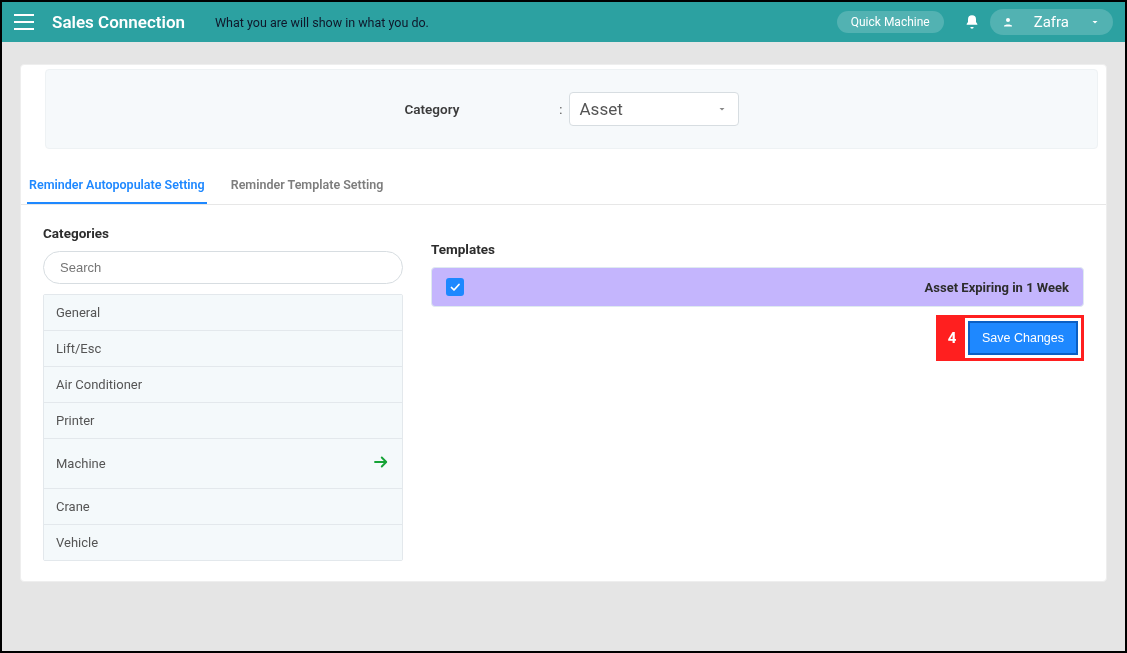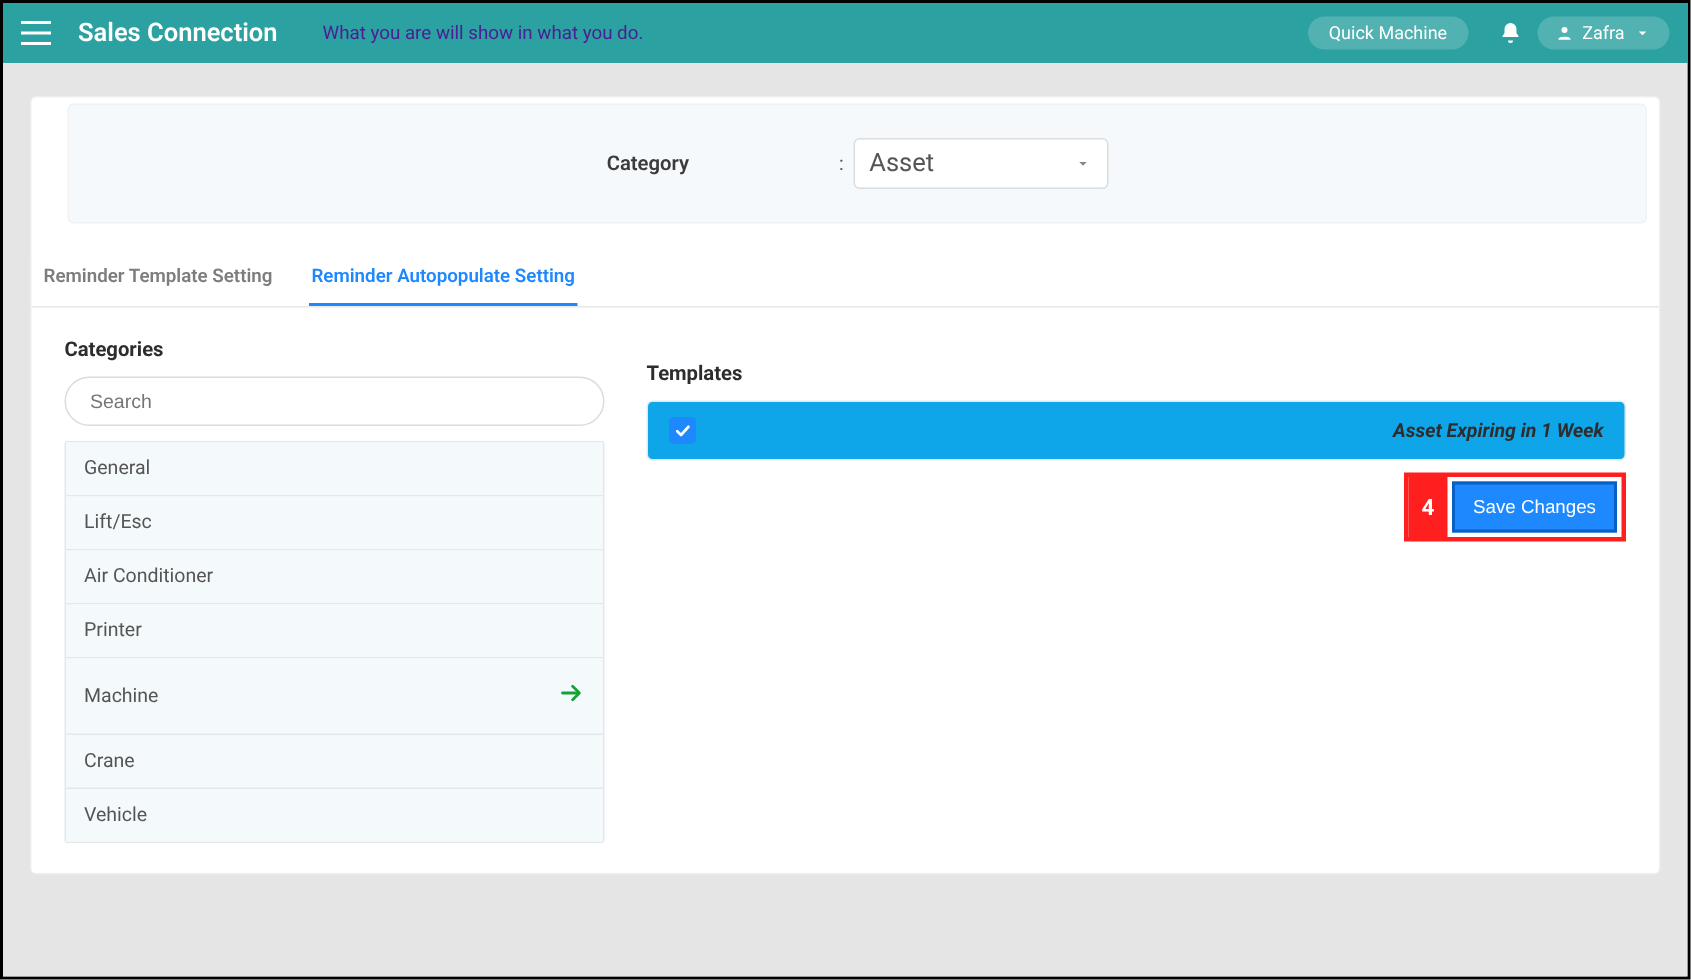--- a/index.html
+++ b/index.html
@@ -1,45 +1,45 @@
 <!DOCTYPE html>
 <html><head>
 <meta charset="utf-8">
 <style>
   * { box-sizing: border-box; margin: 0; padding: 0; }
   body { font-family: -apple-system, BlinkMacSystemFont, "Segoe UI", Roboto, Arial, sans-serif; background: #fff; width: 1127px; height: 653px; overflow: hidden; border: 2px solid #000; }
   .topbar { background: #2ca1a1; height: 40px; display: flex; align-items: center; padding: 0 12px; color: #fff; }
   .hamburger { width: 20px; height: 16px; display: flex; flex-direction: column; justify-content: space-between; cursor: pointer; margin-right: 18px; }
   .hamburger span { display:block; height:2px; background:#fff; width:100%; }
   .brand { font-weight:600; font-size:17px; margin-right: 30px; }
-  .tagline { font-size:12.5px; color:#4c1d95; flex:1; }
+  .tagline { font-size:12.5px; color:#0f172a; flex:1; }
   .quick-access { background: rgba(255,255,255,0.18); border-radius: 14px; padding: 4px 14px; font-size:12px; cursor:pointer; margin-right: 10px; }
   .bell { width:16px; height:16px; margin: 0 10px; cursor:pointer; }
-  .user-pill { background: rgba(255,255,255,0.18); border-radius: 14px; padding: 4px 12px; font-size:12px; cursor:pointer; display:flex; align-items:center; gap:6px; }
+  .user-pill { background: rgba(255,255,255,0.18); border-radius: 14px; padding: 4px 12px; font-size:15px; cursor:pointer; display:flex; align-items:center; gap:20px; }
   .user-pill svg { width:12px; height:12px; }
   .page-body { background:#e5e5e5; height: calc(100% - 40px); padding: 22px 18px 0 18px; }
   .card { background:#fff; border-radius:4px; border:1px solid #eee; }
   .filter-bar { background:#f6f9fb; border:1px solid #eef2f4; border-radius:4px; padding: 22px 0; display:flex; align-items:center; justify-content:center; gap: 100px; margin: 0 4px;}
   .filter-label { font-weight:600; font-size:13.5px; color:#3b3b3b; }
   .filter-select-wrap { display:flex; align-items:center; gap:6px; font-size:13px; color:#555;}
   .filter-select { border:1px solid #d7dde1; border-radius:4px; background:#fff; padding:6px 10px; width:170px; display:flex; justify-content:space-between; align-items:center; cursor:pointer; font-size:17px; color:#555;}
   .tabs { display:flex; border-bottom:1px solid #e7e7e7; margin-top: 18px; padding: 0 6px; }
   .tab { font-size:12.5px; font-weight:600; color:#7d7d7d; padding: 10px 2px; margin-right: 22px; cursor:pointer; }
   .tab.active { color:#1e88ff; border-bottom:2px solid #1e88ff; }
   .content { display:flex; padding: 20px 22px; gap: 28px; }
   .col-left { width: 360px; }
   .col-right { flex:1;margin-top:16px; }
   .section-title { font-size:13.5px; font-weight:700; color:#2d2d2d; margin-bottom: 10px; }
   .search { width:100%; border:1px solid #d7dde1; border-radius:18px; padding:8px 16px; font-size:13px; color:#701a75; outline:none; margin-bottom: 10px; }
   .cat-list { border:1px solid #e3e8ec; border-radius:2px; }
   .cat-item { background:#f4f9fb; border-bottom:1px solid #e3e8ec; padding: 10px 12px; font-size:13px; color:#555; cursor:pointer; display:flex; justify-content:space-between; align-items:center; }
   .cat-item:last-child { border-bottom:none; }
   .cat-item.selected { padding-top:14px; padding-bottom:14px; }
   .arrow-right svg { width:18px; height:18px; }
-  .template-row { display:flex; align-items:center; justify-content:space-between; background:#0ea5e9; border:1px solid #dfeaf0; border-radius:4px; padding: 10px 14px; font-style: italic; }
+  .template-row { display:flex; align-items:center; justify-content:space-between; background:#c4b5fd; border:1px solid #dfeaf0; border-radius:4px; padding: 10px 14px; }
   .chk { width:18px; height:18px; background:#1e88ff; border-radius:3px; display:flex; align-items:center; justify-content:center; cursor:pointer;}
   .chk svg { width:12px; height:12px; }
   .template-name { font-size:13px; font-weight:700; color:#2d2d2d; }
   .save-wrap { display:flex; justify-content:flex-end; margin-top: 8px; position:relative;}
   .callout { border:3px solid #ff1f1f; display:flex; align-items:stretch; }
   .callout-num { background:#ff1f1f; color:#fff; font-weight:700; font-size:15px; width:26px; display:flex; align-items:center; justify-content:center; }
   .save-btn { background:#1e88ff; color:#fff; border:2px solid #0a5fc4; font-size:12.5px; font-weight:500; padding: 8px 12px; cursor:pointer; margin:3px; }
 </style>
 </head>
 <body>
@@ -82,22 +82,22 @@
             <span>Asset</span>
             <svg viewBox="0 0 24 24" width="12" height="12" fill="#888">
                 <path d="M7 10l5 5 5-5z"></path>
               </svg>
           </div>
         </div>
       </div>
     </div>
 
     <div class="tabs">
+      <div class="tab active">Reminder Autopopulate Setting</div>
       <div class="tab">Reminder Template Setting</div>
-      <div class="tab active">Reminder Autopopulate Setting</div>
     </div>
 
     <div class="content">
       <div class="col-left">
         <div class="section-title">Categories</div>
         <input class="search" placeholder="Search" style="">
         <div class="cat-list">
           <div class="cat-item">
               <span>General</span>
             </div>

